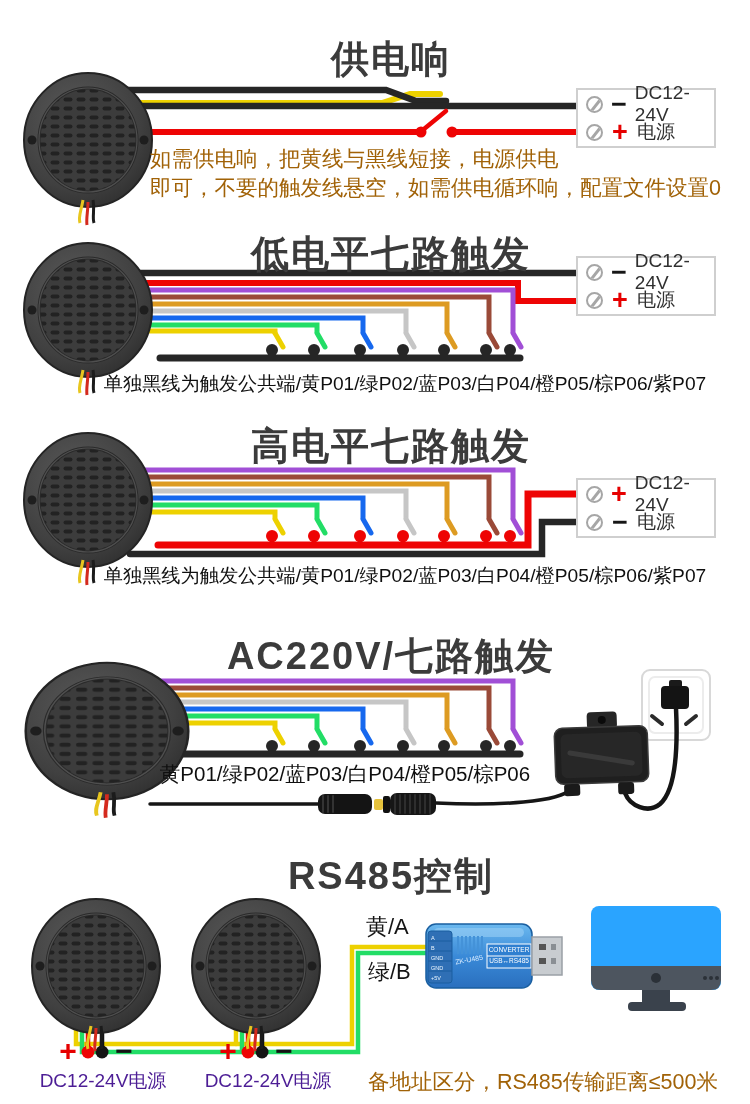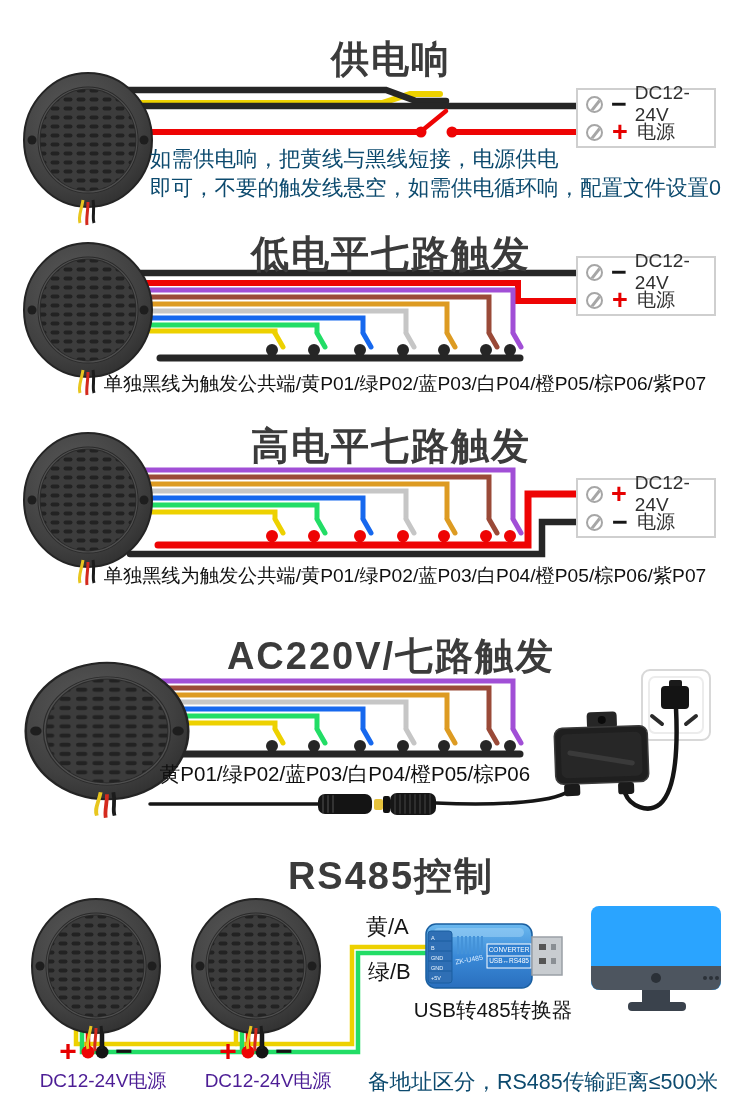--- a/index.html
+++ b/index.html
@@ -1,21 +1,21 @@
 <!DOCTYPE html>
 <html><head>
 <meta charset="utf-8">
 <style>
   html,body{margin:0;padding:0;background:#fff;}
   .canvas{position:relative;width:750px;height:1104px;background:#ffffff;overflow:hidden;
           font-family:"Liberation Sans",sans-serif;}
   svg.art{position:absolute;left:0;top:0;}
   .title{position:absolute;left:16px;width:750px;text-align:center;font-size:38px;font-weight:800;
          color:#3b3b3b;letter-spacing:2px;white-space:nowrap;}
-  .note{position:absolute;font-size:21.5px;line-height:29.5px;color:#0c4a6e;white-space:nowrap;}
+  .note{position:absolute;font-size:21.5px;line-height:29.5px;color:#a16207;white-space:nowrap;}
   .caption{position:absolute;left:0;width:750px;text-align:center;font-size:19.2px;color:#0f0f0f;white-space:nowrap;padding-left:30px;}
   .caption4{position:absolute;left:155px;width:380px;text-align:center;font-size:20.5px;color:#0f0f0f;white-space:nowrap;}
   .tbox{position:absolute;left:576px;width:140px;height:60px;background:#ffffff;border:2px solid #cfcfcf;
         box-sizing:border-box;display:flex;flex-direction:column;justify-content:center;gap:1px;padding-left:8px;}
   .trow{display:flex;align-items:center;gap:7px;height:27px;}
   .screw{width:17px;height:17px;border:2.5px solid #a6a6a6;border-radius:50%;position:relative;
          flex:0 0 auto;overflow:hidden;box-sizing:border-box;}
   .screw::after{content:"";position:absolute;left:50%;top:-4px;width:2.5px;height:24px;background:#a6a6a6;
          transform:translateX(-50%) rotate(38deg);}
   .sign{font-size:27px;font-weight:700;width:20px;text-align:center;line-height:1;}
@@ -319,21 +319,20 @@
   <div class="micro" style="left:431px;top:933px">
     <div>A</div>
     <div>B</div>
     <div>GND</div>
     <div>GND</div>
     <div>+5V</div>
   </div>
   <div class="chiplbl">ZK-U485</div>
   <div class="taglbl" style="left:488px;top:946px">CONVERTER</div>
   <div class="taglbl" style="left:488px;top:957px">USB↔RS485</div>
-  <div class="convcap">USB转485转换器</div>
 
   <div class="pm red" style="left:55px;top:1036px">+</div>
   <div class="pm blk" style="left:111px;top:1036px">−</div>
   <div class="pm red" style="left:215px;top:1036px">+</div>
   <div class="pm blk" style="left:271px;top:1036px">−</div>
   <div class="spcap" style="left:33px;top:1068px">DC12-24V电源</div>
   <div class="spcap" style="left:198px;top:1068px">DC12-24V电源</div>
 
   <div class="note" style="left:368px;top:1068px">备地址区分，RS485传输距离≤500米</div>
 

